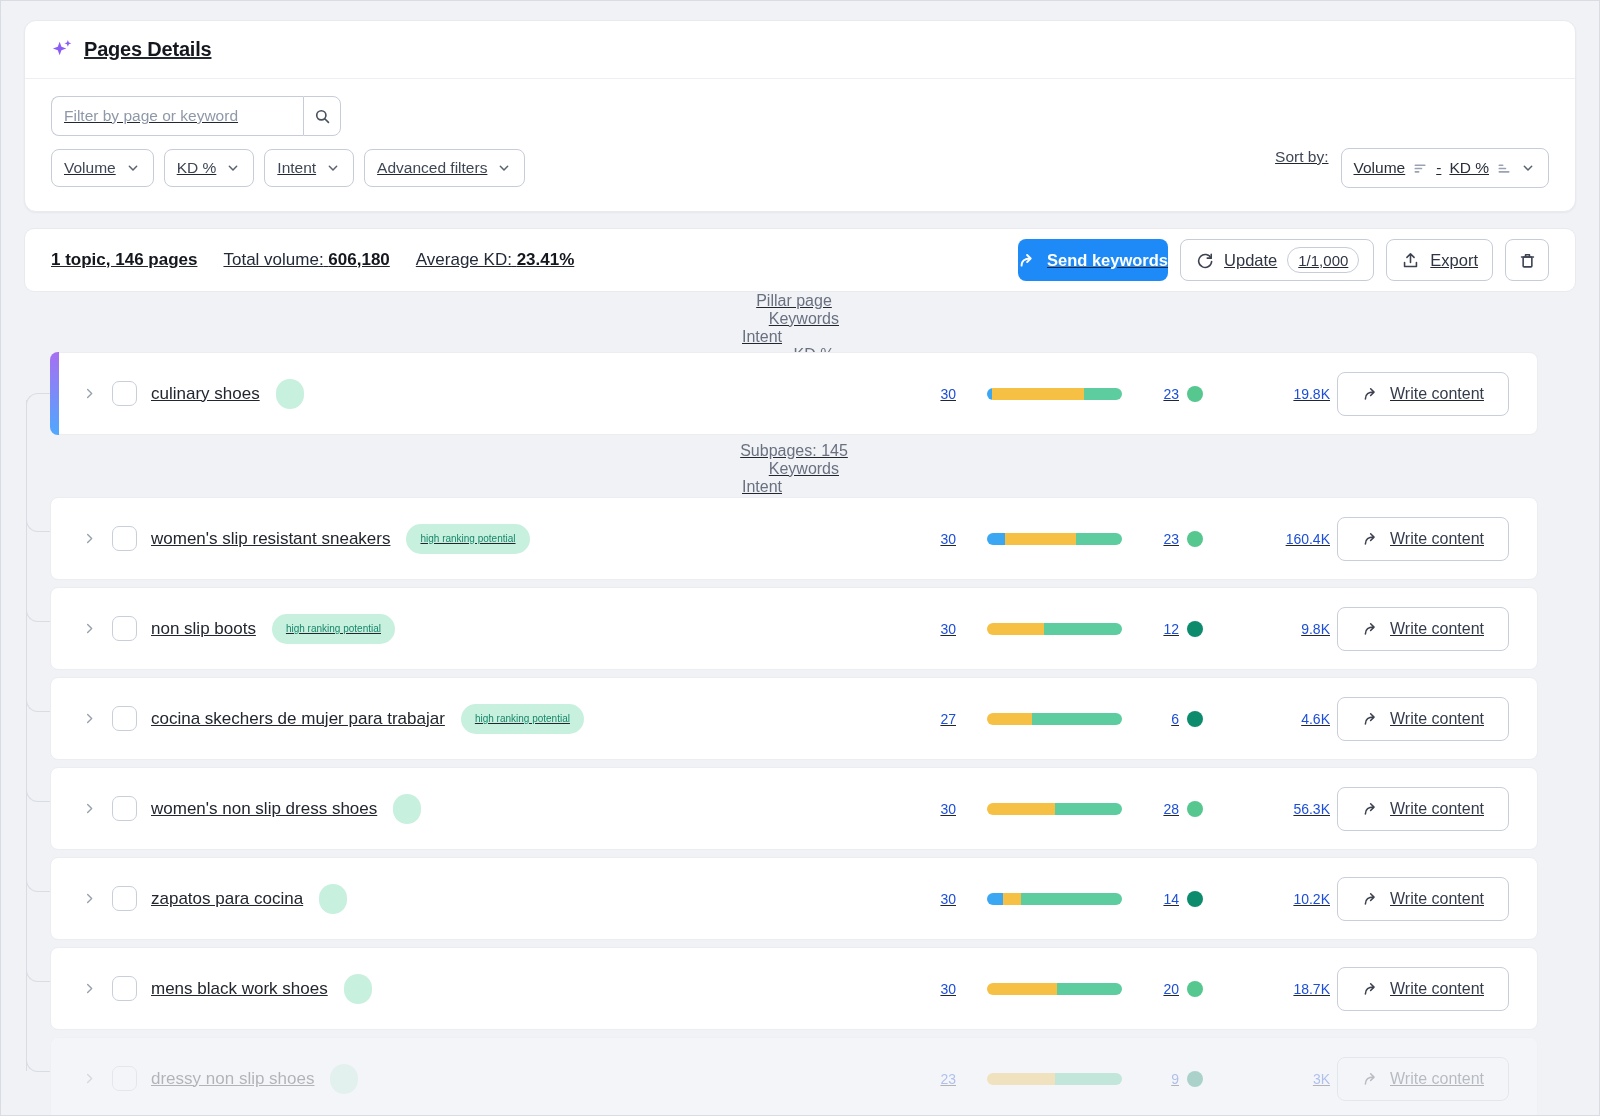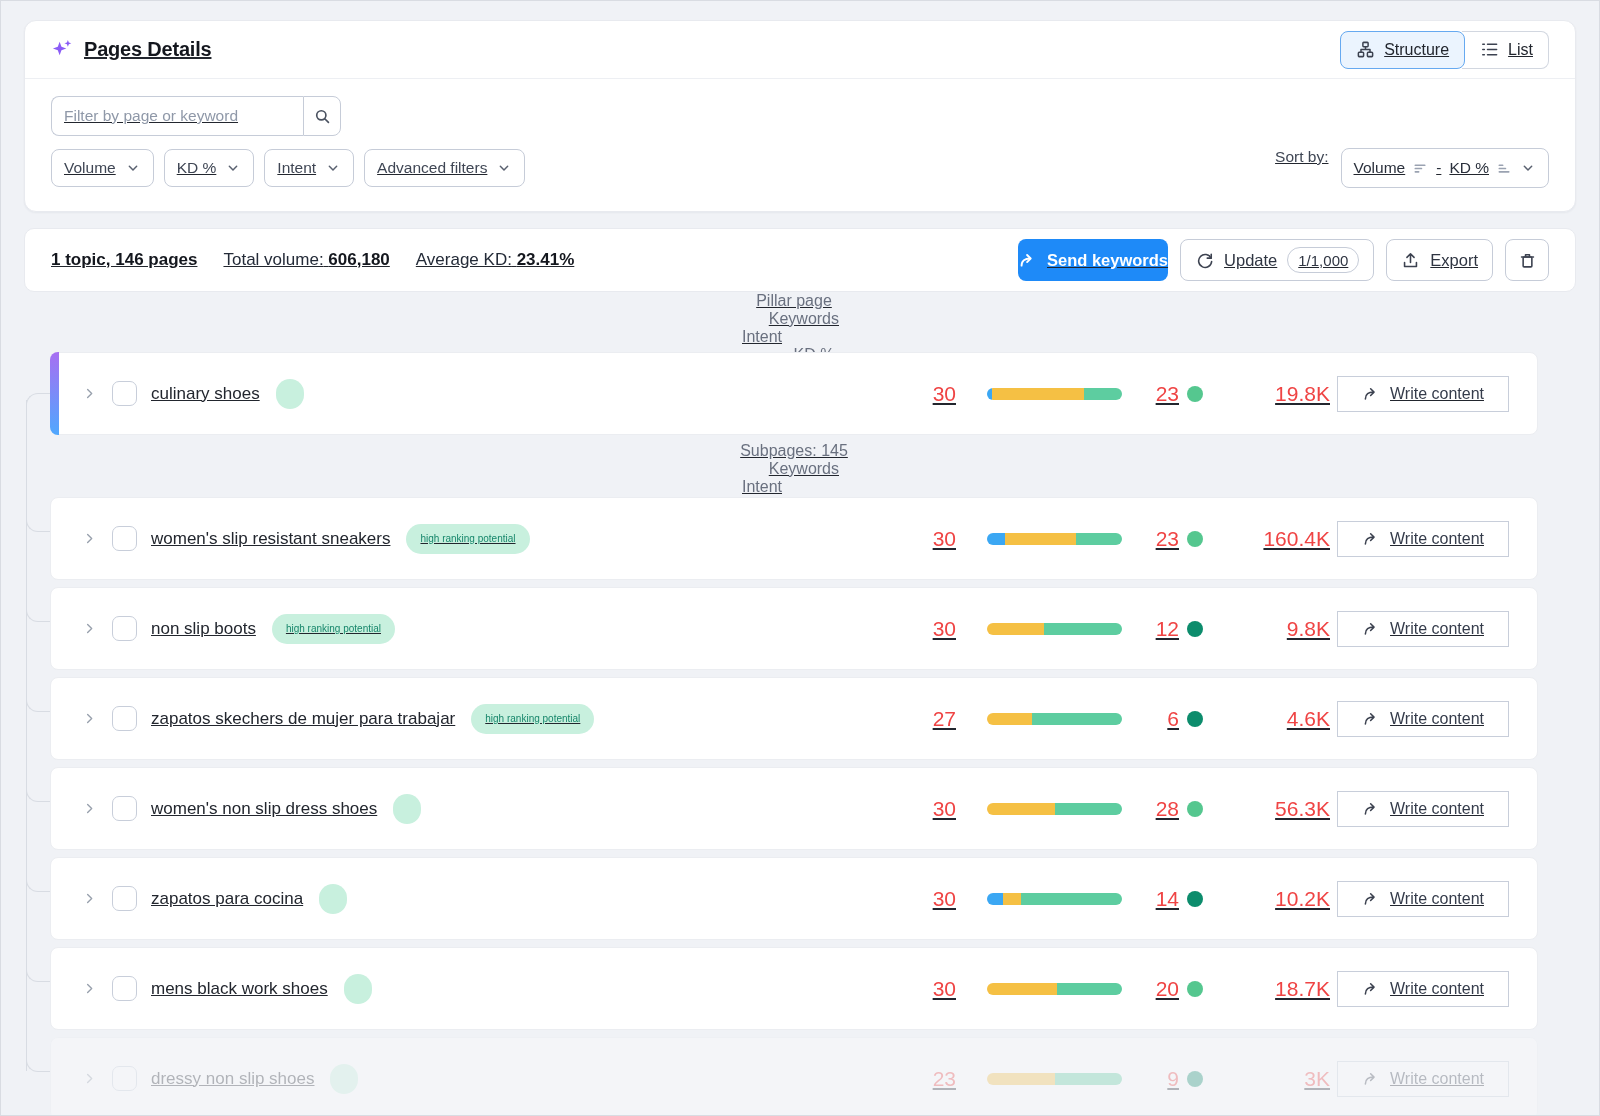--- a/index.html
+++ b/index.html
@@ -83,27 +83,27 @@
   .row-card.faded { opacity:.3; }
   .accent { position:absolute; left:-1px; top:-1px; bottom:-1px; width:9px; border-radius:8px 0 0 8px;
     background:var(--pillar-grad); }
   .chev-btn { margin-left:28px; width:20px; height:20px; background:none; border:none; cursor:pointer;
     display:flex; align-items:center; justify-content:center; }
   .chev-right { width:15px; height:15px; stroke:#98A0AD; stroke-width:2.2; fill:none; stroke-linecap:round; stroke-linejoin:round; }
   .cbx { margin-left:13px; width:25px; height:25px; border:1.5px solid #C8CEDA; border-radius:7px; background:#fff; cursor:pointer; flex:none; }
   .rlabel { margin-left:14px; font-size:17px; color:#22262E; white-space:nowrap; }
   .badge { margin-left:16px; height:30px; display:inline-flex; align-items:center; padding:0 14px;
     border-radius:15px; background:var(--badge-bg); color:var(--badge-text); font-size:10px; white-space:nowrap; }
-  .num { font-size:21px; color:#ef4444; }
+  .num { font-size:14px; color:#1d4ed8; }
   .ibar { display:flex; width:135px; height:12px; border-radius:6px; overflow:hidden; }
   .iseg { height:100%; }
   .kdnum { flex:1; text-align:right; }
   .kddot { width:16px; height:16px; border-radius:50%; margin-left:8px; flex:none; }
-  .write-btn { width:172px; height:36px; margin-left:7px; margin-right:28px; border:1px solid #C8CEDA;
-    border-radius:0; background:#fff; display:inline-flex; align-items:center; justify-content:center;
+  .write-btn { width:172px; height:44px; margin-left:7px; margin-right:28px; border:1px solid #C8CEDA;
+    border-radius:8px; background:#fff; display:inline-flex; align-items:center; justify-content:center;
     gap:10px; font-family:inherit; font-size:16px; color:#353C4B; cursor:pointer; flex:none; }
   .fwd-ico { width:18px; height:18px; fill:none; stroke:#3C4250; stroke-width:2.1; stroke-linecap:round; stroke-linejoin:round; }
 
   
   .tree { position:absolute; left:0; top:0; width:100%; height:100%; pointer-events:none; z-index:0; }
   .trunk { position:absolute; left:26px; top:400px; height:671px; width:0; border-left:1.5px solid #D8DCE3; }
   .elbow { position:absolute; left:26px; width:24px; height:22px;
     border-left:1.5px solid #D8DCE3; border-bottom:1.5px solid #D8DCE3; border-bottom-left-radius:12px; }
   .elbow-top { position:absolute; left:26px; top:393px; width:24px; height:16px;
     border-left:1.5px solid #D8DCE3; border-top:1.5px solid #D8DCE3; border-top-left-radius:12px; }
@@ -129,38 +129,20 @@
 <div class="pad">
 
   <div class="top-card">
     <div class="tc-header">
       <div class="tc-title-wrap">
         <svg width="23" height="23" viewBox="0 0 24 24">
           <path d="M9 4 L10.9 9.1 L16 11 L10.9 12.9 L9 18 L7.1 12.9 L2 11 L7.1 9.1 Z" fill="#8B5CF6"></path>
           <path d="M17.6 2 L18.6 4.6 L21.2 5.6 L18.6 6.6 L17.6 9.2 L16.6 6.6 L14 5.6 L16.6 4.6 Z" fill="#8B5CF6"></path>
         </svg>
         <span class="tc-title">Pages Details</span>
-      </div>
-      <div class="toggle">
-        <button class="tog-btn tog-structure">
-          <svg class="tog-ico" viewBox="0 0 24 24">
-            <rect x="8.7" y="3" width="6.6" height="5.4" rx="1"></rect>
-            <rect x="3" y="15.6" width="6.6" height="5.4" rx="1"></rect>
-            <rect x="14.4" y="15.6" width="6.6" height="5.4" rx="1"></rect>
-            <path d="M12 8.4 v3.7 M6.3 15.6 v-3.5 h11.4 v3.5"></path>
-          </svg>
-          <span>Structure</span>
-        </button>
-        <button class="tog-btn tog-list">
-          <svg class="tog-ico" viewBox="0 0 24 24" stroke-width="2.1">
-            <path d="M9.5 5.5 h11.5 M9.5 12 h11.5 M9.5 18.5 h11.5"></path>
-            <path d="M3.5 5.5 h2 M3.5 12 h2 M3.5 18.5 h2"></path>
-          </svg>
-          <span>List</span>
-        </button>
       </div>
     </div>
     <div class="tc-divider"></div>
     <div class="tc-filters">
       <div class="frow1">
         <input class="search-input" placeholder="Filter by page or keyword" style="">
         <button class="search-btn">
           <svg width="19" height="19" viewBox="0 0 24 24" fill="none" stroke="#4A5260" stroke-width="2.1" stroke-linecap="round">
             <circle cx="10.5" cy="10.5" r="5.8"></circle>
             <path d="M14.8 14.8 L19.5 19.5"></path>
@@ -378,21 +360,21 @@
     </button>
   </div>
         <div class="row-card">
 
     <button class="chev-btn">
       <svg class="chev-right" viewBox="0 0 24 24">
         <path d="M9 5.5 L15.5 12 L9 18.5"></path>
       </svg>
     </button>
     <span class="cbx"></span>
-    <span class="rlabel">zapatos skechers de mujer para trabajar</span>
+    <span class="rlabel">cocina skechers de mujer para trabajar</span>
     <span class="badge">high ranking potential</span>
     <span class="spacer"></span>
     <span class="col-kw num kw">27</span>
     <span class="col-int">
             <span class="ibar">
               <span class="iseg" style="width: 33%; background: rgb(245, 192, 68);"></span>
               <span class="iseg" style="width: 67%; background: rgb(93, 205, 160);"></span>
             </span>
           </span>
     <span class="col-kd">

